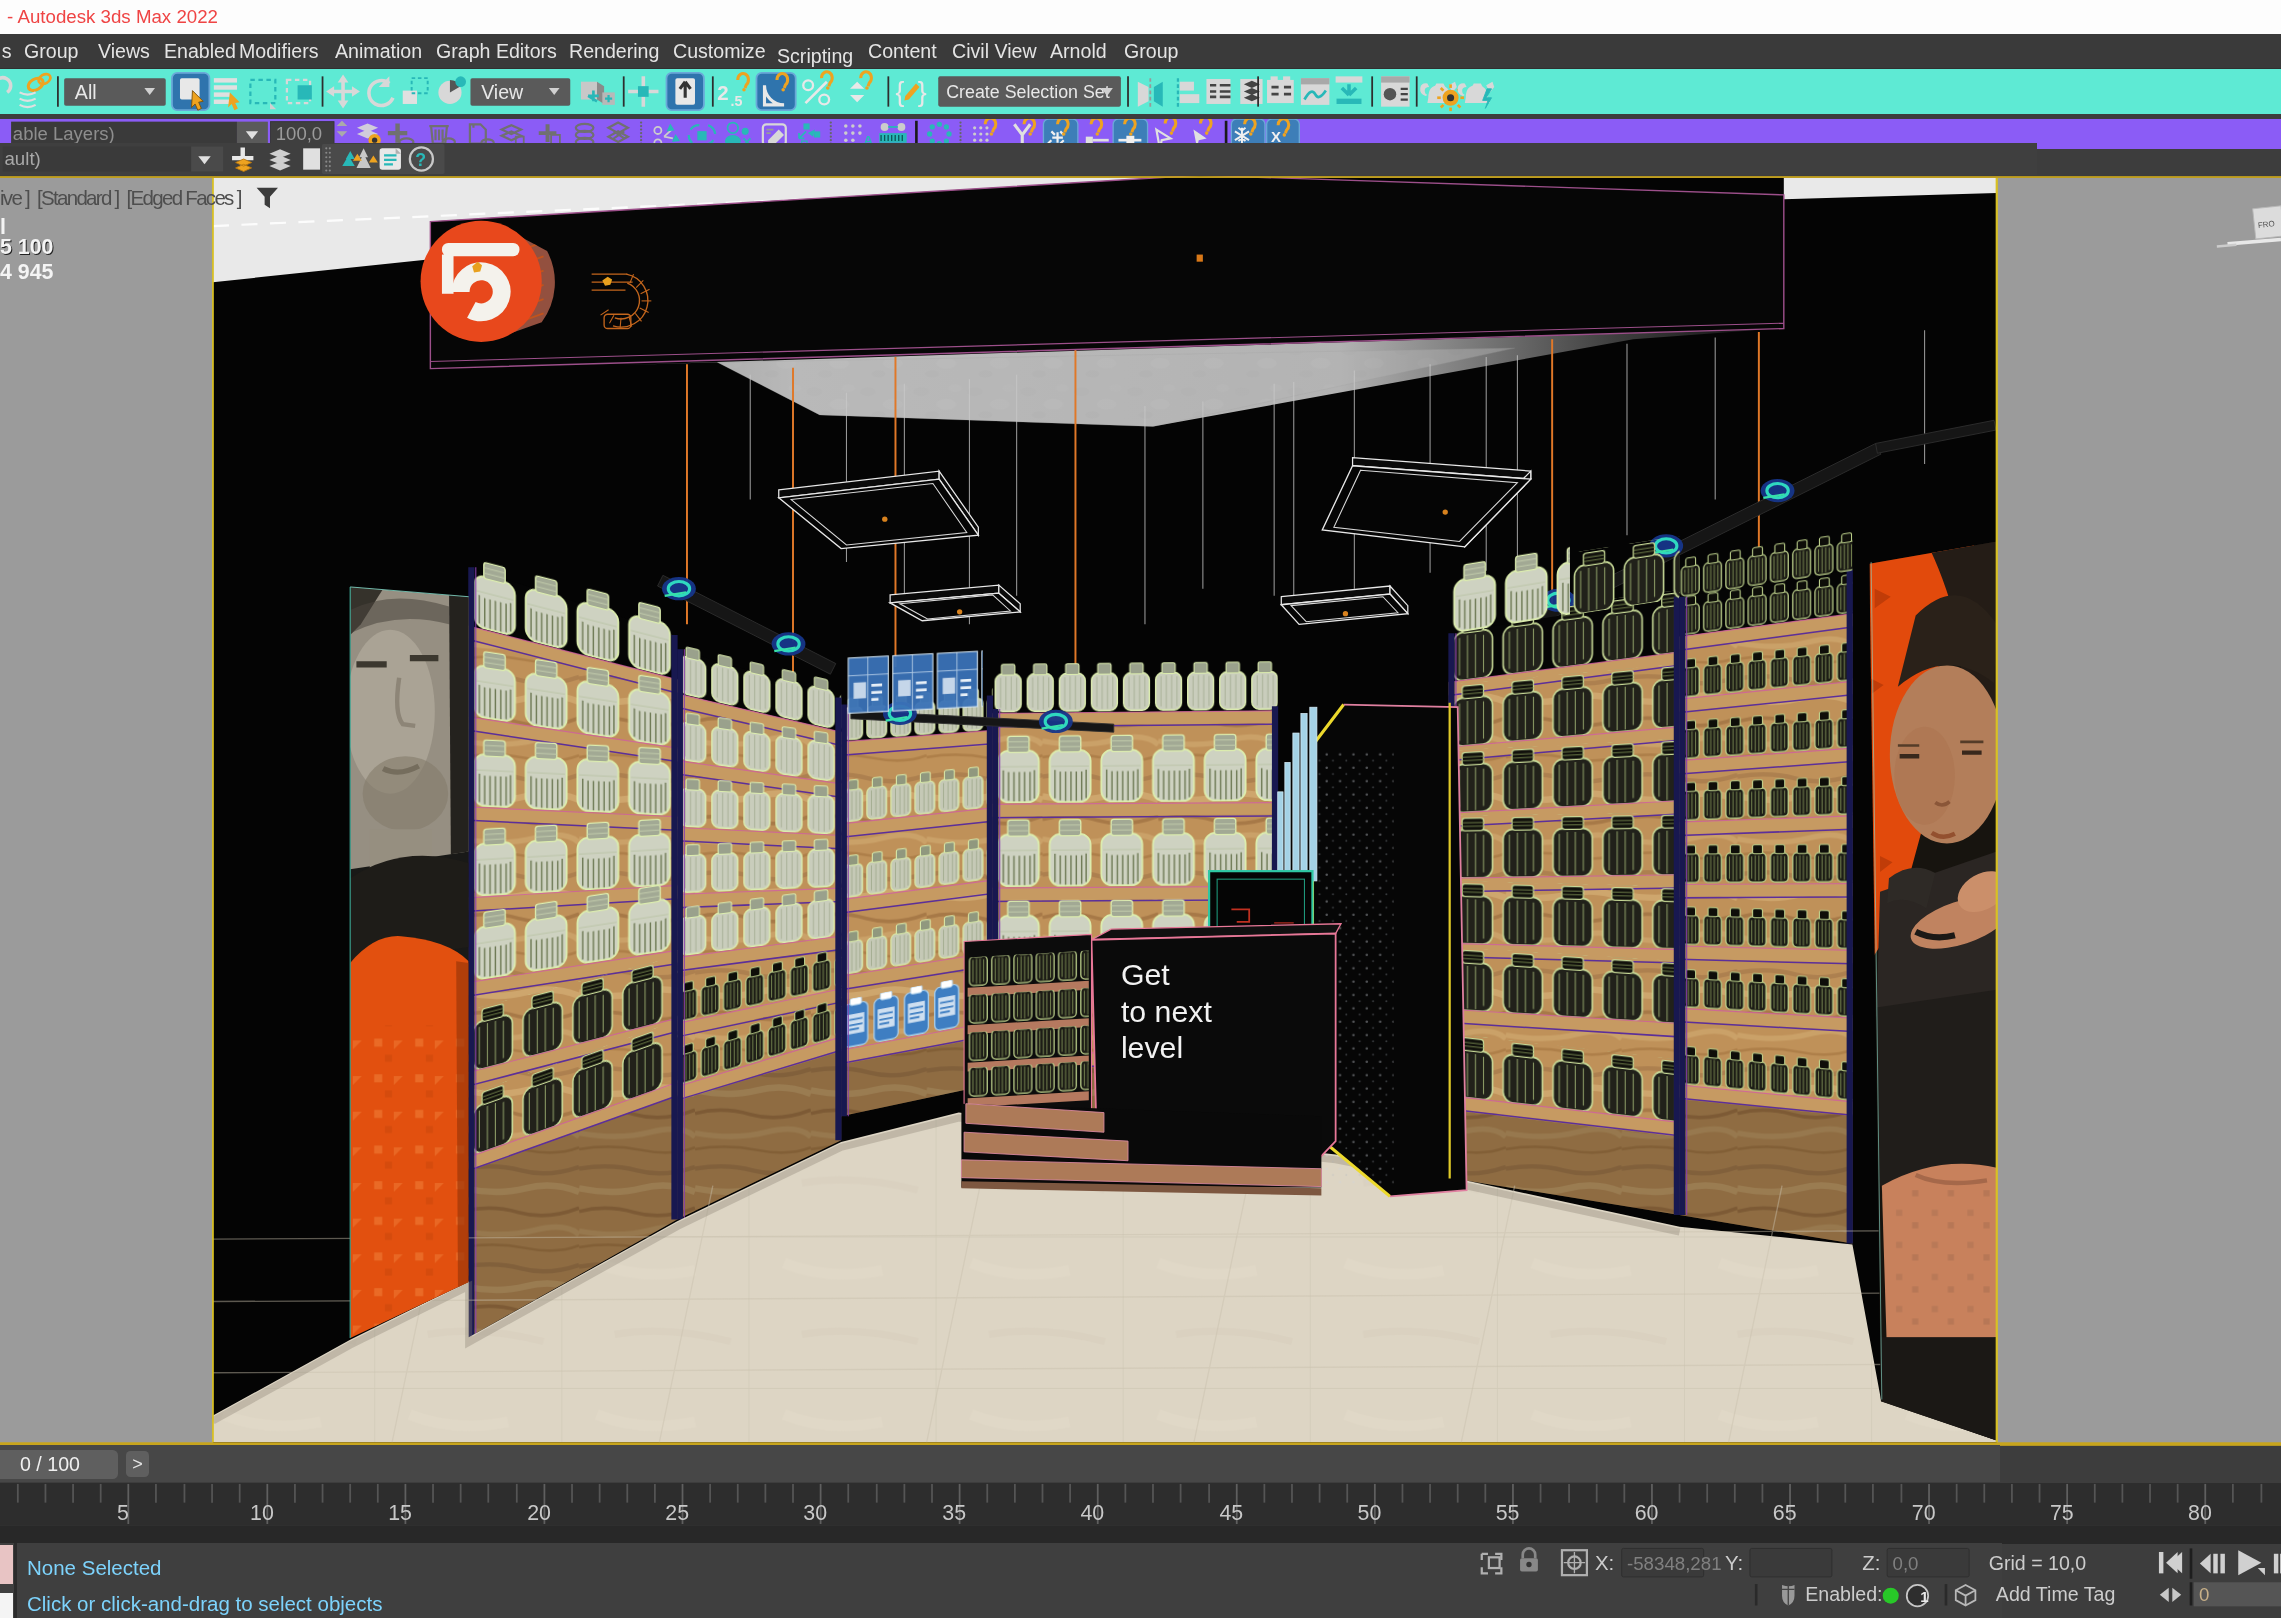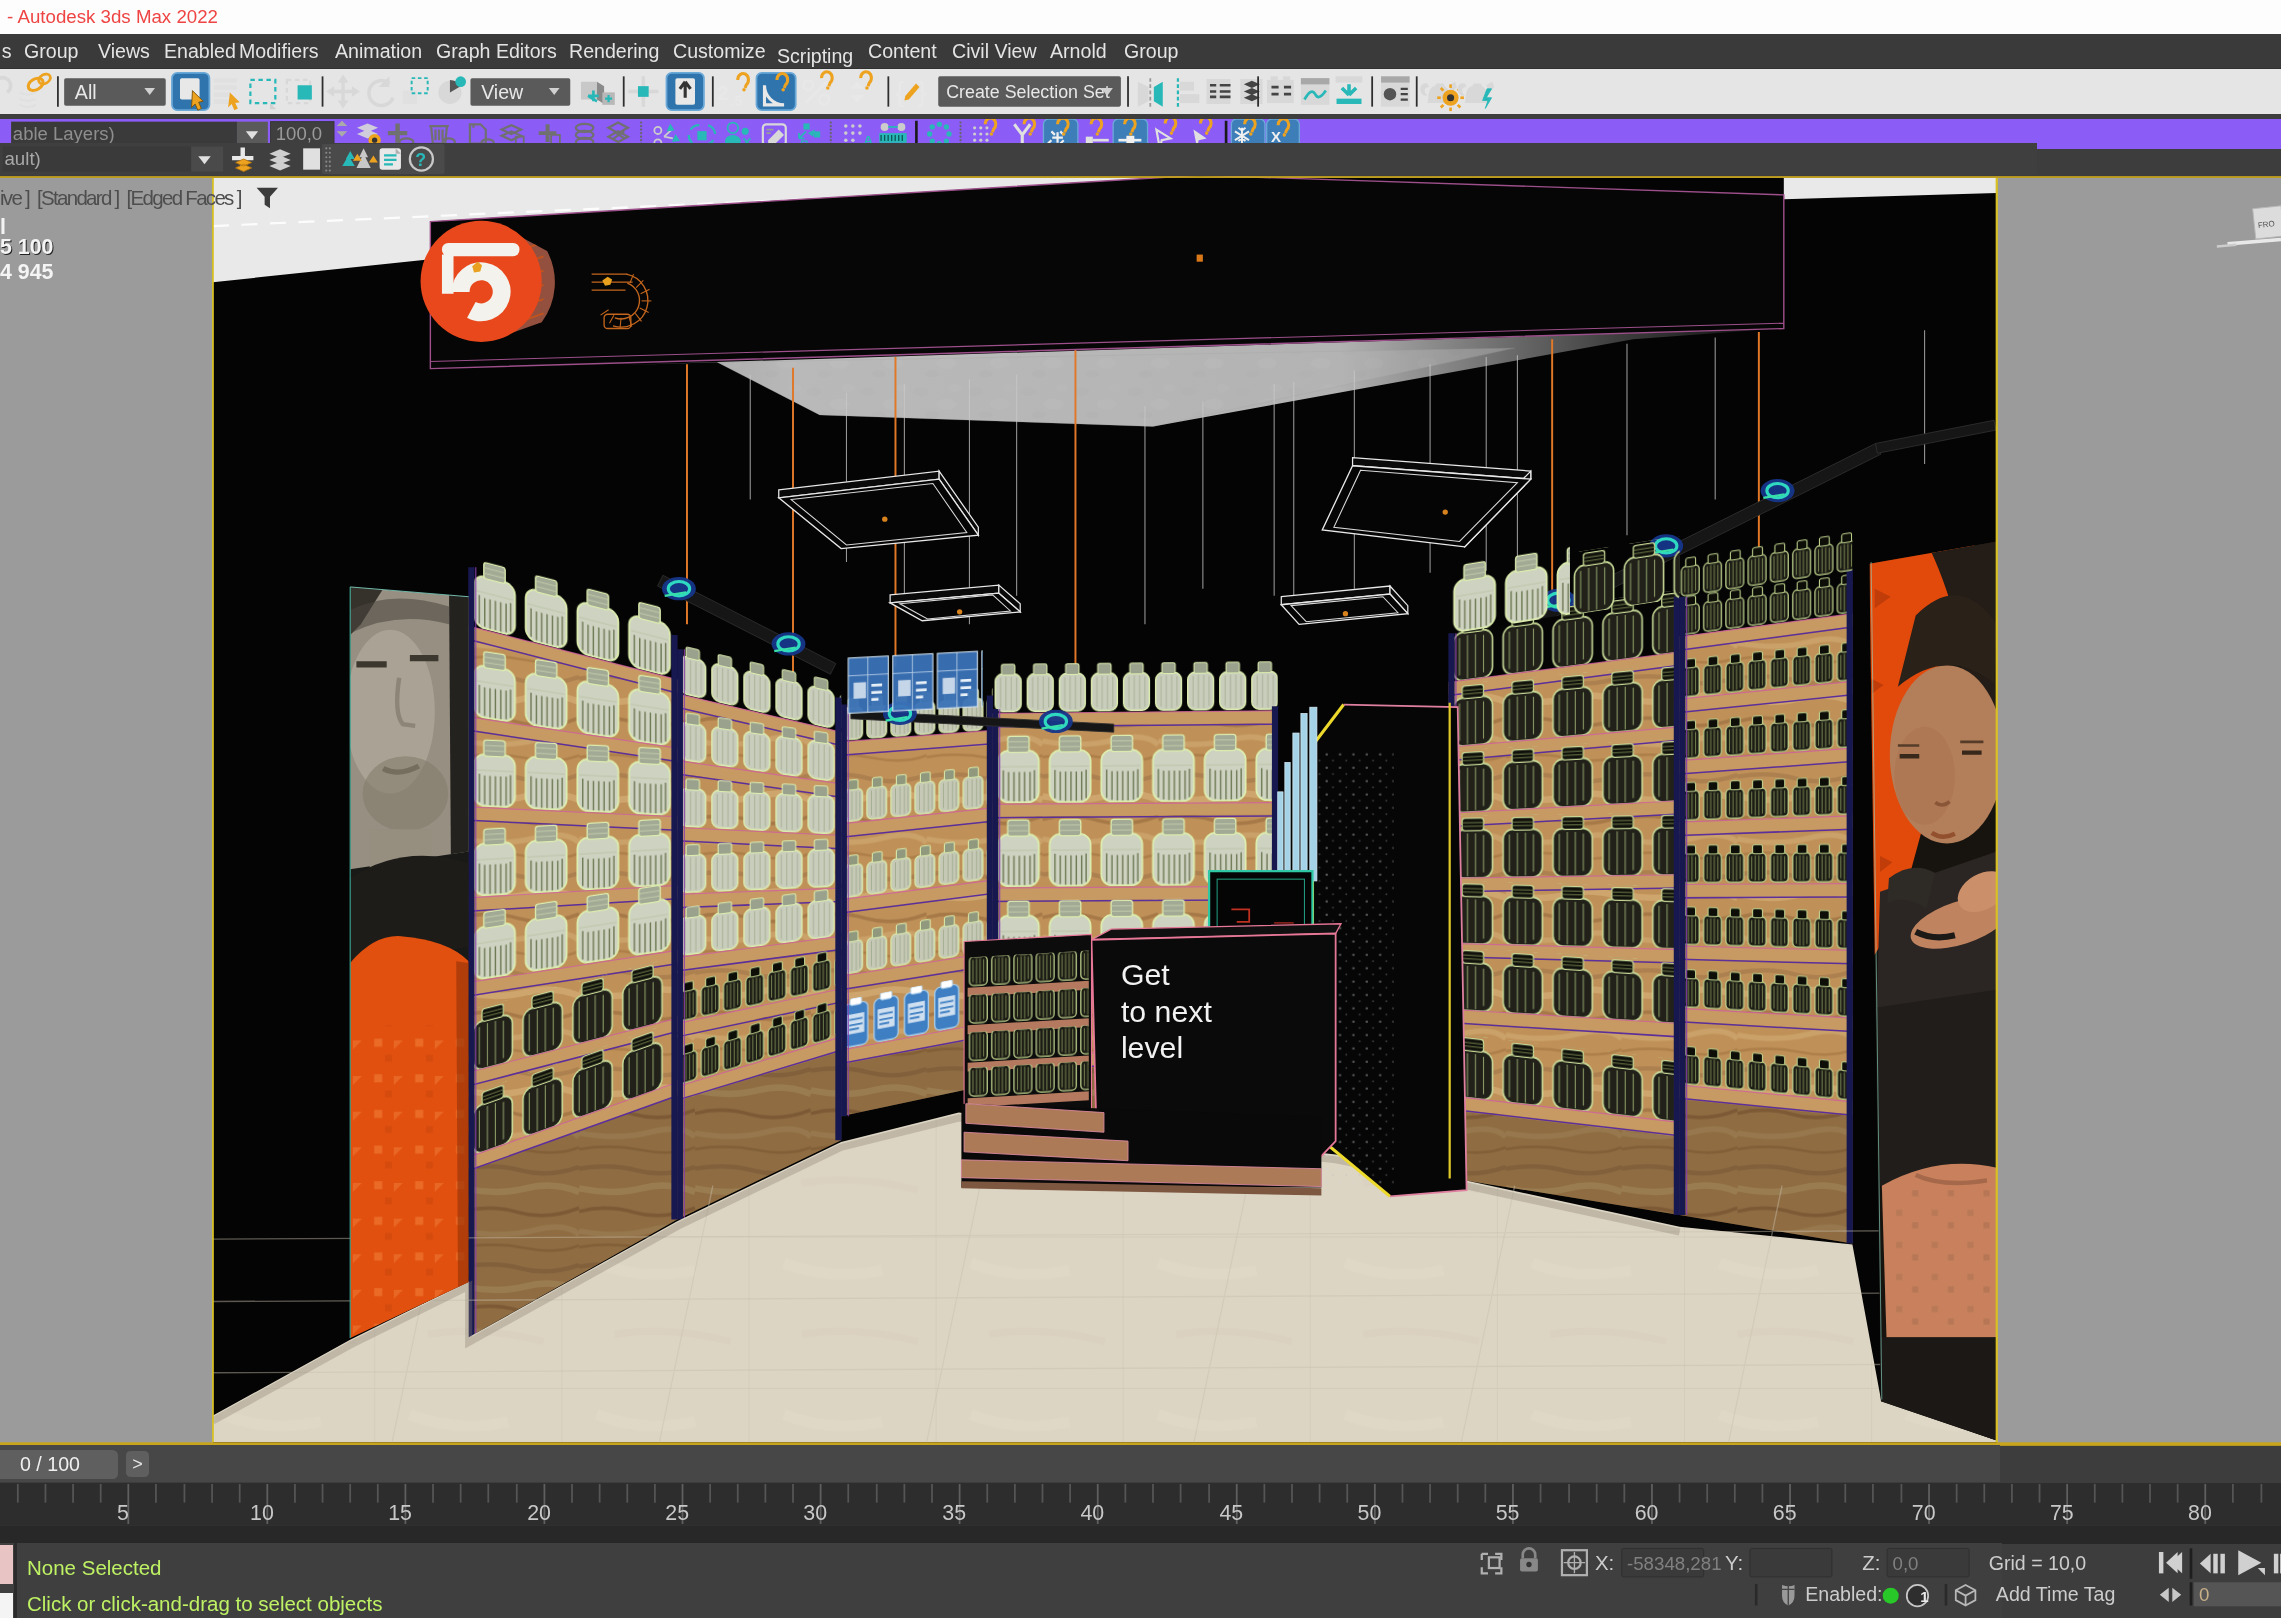--- a/index.html
+++ b/index.html
@@ -16,21 +16,21 @@
     <span style="position:absolute;left:335px;top:6.2px">Animation</span>
     <span style="position:absolute;left:436px;top:6.2px">Graph Editors</span>
     <span style="position:absolute;left:569px;top:6.2px">Rendering</span>
     <span style="position:absolute;left:673px;top:6.2px">Customize</span>
     <span style="position:absolute;left:777px;top:11px">Scripting</span>
     <span style="position:absolute;left:868px;top:6.2px">Content</span>
     <span style="position:absolute;left:952px;top:6.2px">Civil View</span>
     <span style="position:absolute;left:1050px;top:6.2px">Arnold</span>
     <span style="position:absolute;left:1124px;top:6.2px">Group</span>
   </div>
-<div class="abs" style="left:0;top:69px;width:2281px;height:45px;background:#e5e5e5"><svg width="2281" height="45" viewBox="0 0 2560 50" xmlns="http://www.w3.org/2000/svg" font-family="&quot;Liberation Sans&quot;, sans-serif">
+<div class="abs" style="left:0;top:69px;width:2281px;height:45px;background:#5eead4"><svg width="2281" height="45" viewBox="0 0 2560 50" xmlns="http://www.w3.org/2000/svg" font-family="&quot;Liberation Sans&quot;, sans-serif">
       <path d="M-6 18 a9 9 0 1 1 14 8" stroke="#d8d8d8" stroke-width="4" fill="none"></path>
       <ellipse cx="40" cy="17" rx="9" ry="6" fill="none" stroke="#eea320" stroke-width="3.5" transform="rotate(-30 40 17)"></ellipse>
       <ellipse cx="50" cy="11" rx="7" ry="5" fill="none" stroke="#eea320" stroke-width="3" transform="rotate(-30 50 11)"></ellipse>
       <path d="M22 26 q9 5 18 0 M22 33 q9 5 18 0 M22 40 q9 5 18 0" stroke="#e0e0e0" stroke-width="2.5" fill="none"></path>
       <line x1="65" y1="8" x2="65" y2="42" stroke="#2e2e2e" stroke-width="2"></line>
       <rect x="72" y="10" width="114" height="31" fill="#5a5a5a" rx="2"></rect>
       <text x="84" y="33" font-size="22" fill="#e8e8e8" text-anchor="start" font-weight="normal" font-family="&quot;Liberation Sans&quot;, sans-serif">All</text>
       <path d="M162 21 l12 0 -6 8 z" fill="#d0d0d0"></path>
       <rect x="193" y="4" width="42" height="42" fill="#2f74ad" rx="6" stroke="#6aa8d8" stroke-width="2"></rect>
       <rect x="202" y="10" width="22" height="24" fill="#e8e8e8" rx="2"></rect>
@@ -1125,21 +1125,21 @@
       <text x="1382" y="42" font-size="24" fill="#c8c8c8" text-anchor="middle" font-weight="normal" font-family="&quot;Liberation Sans&quot;, sans-serif">45</text>
       <text x="1537" y="42" font-size="24" fill="#c8c8c8" text-anchor="middle" font-weight="normal" font-family="&quot;Liberation Sans&quot;, sans-serif">50</text>
       <text x="1692" y="42" font-size="24" fill="#c8c8c8" text-anchor="middle" font-weight="normal" font-family="&quot;Liberation Sans&quot;, sans-serif">55</text>
       <text x="1848" y="42" font-size="24" fill="#c8c8c8" text-anchor="middle" font-weight="normal" font-family="&quot;Liberation Sans&quot;, sans-serif">60</text>
       <text x="2003" y="42" font-size="24" fill="#c8c8c8" text-anchor="middle" font-weight="normal" font-family="&quot;Liberation Sans&quot;, sans-serif">65</text>
       <text x="2159" y="42" font-size="24" fill="#c8c8c8" text-anchor="middle" font-weight="normal" font-family="&quot;Liberation Sans&quot;, sans-serif">70</text>
       <text x="2314" y="42" font-size="24" fill="#c8c8c8" text-anchor="middle" font-weight="normal" font-family="&quot;Liberation Sans&quot;, sans-serif">75</text>
       <text x="2469" y="42" font-size="24" fill="#c8c8c8" text-anchor="middle" font-weight="normal" font-family="&quot;Liberation Sans&quot;, sans-serif">80</text>
     </svg></div>
 <div class="abs" style="left:0;top:1526px;width:2281px;height:18px;background:#282828"></div>
-<div class="abs" style="left:0;top:1543px;width:2002px;height:75px;background:#3f3f3f;color:#bef264">
+<div class="abs" style="left:0;top:1543px;width:2002px;height:75px;background:#3f3f3f;color:#7dd3fc">
  <span class="abs" style="left:27px;top:13.4px;font-size:20.5px">None Selected</span>
  <span class="abs" style="left:27px;top:49px;font-size:20.5px">Click or click-and-drag to select objects</span>
  <svg width="2281" height="75" viewBox="0 0 2560 84" xmlns="http://www.w3.org/2000/svg" font-family="&quot;Liberation Sans&quot;, sans-serif">
       <g stroke="#b0b0b0" stroke-width="2.5" fill="none">
         <path d="M1663 12 h7 m8 0 h7 v7 m0 8 v7 h-7 m-8 0 h-7 v-7 m0 -8 v-7"></path>
         <rect x="1671" y="16" width="12" height="12"></rect>
       </g>
       <rect x="1706" y="17" width="20" height="15" rx="2" fill="#888"></rect>
       <path d="M1709 17 v-4 a7 7 0 0 1 14 0 v4" stroke="#888" stroke-width="3" fill="none"></path>
       <circle cx="1716" cy="24" r="3" fill="#333"></circle>

